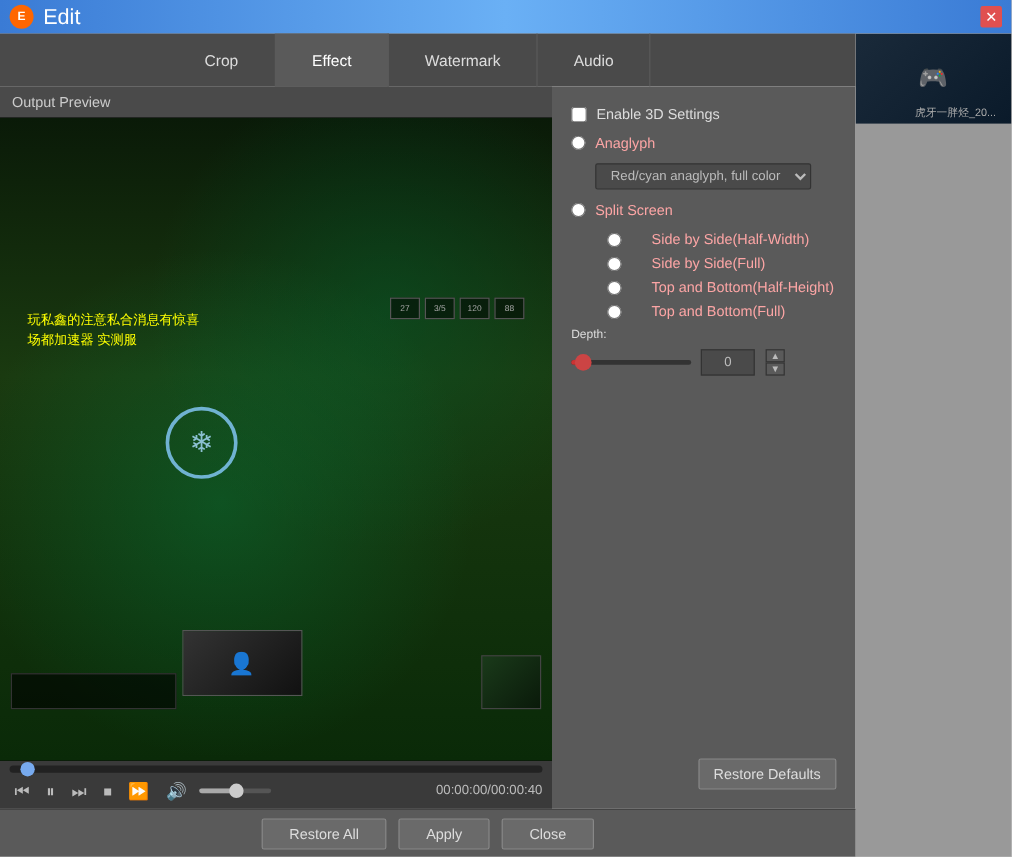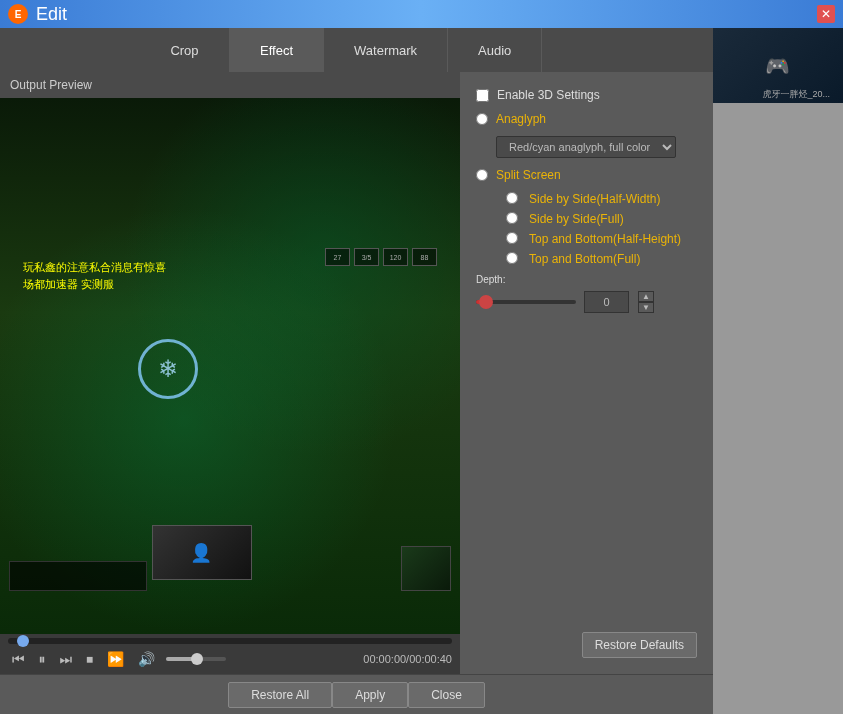--- a/index.html
+++ b/index.html
@@ -297,21 +297,21 @@
       height: 12px;
       cursor: pointer;
       accent-color: #5599dd;
     }
 
     .setting-label {
       color: #ddd;
       font-size: 12px;
     }
     .setting-label.disabled {
-      color: #eab308;
+      color: #fca5a5;
     }
 
     .dropdown-select {
       background: #4a4a4a;
       border: 1px solid #333;
       color: #bbb;
       padding: 3px 8px;
       font-size: 11px;
       width: 180px;
       border-radius: 2px;
@@ -319,22 +319,22 @@
 
     .radio-group {
       display: flex;
       flex-direction: column;
       gap: 6px;
       padding-left: 30px;
       margin-bottom: 8px;
     }
     .radio-row {
       display: flex;
-      align-items: flex-start;
-      gap: 11px;
+      align-items: flex-end;
+      gap: 25px;
     }
 
     .depth-label {
       color: #ddd;
       font-size: 10px;
       margin-bottom: 6px;
     }
     .depth-row {
       display: flex;
       align-items: center;
@@ -411,20 +411,21 @@
       border-radius: 2px;
     }
 
     
     .footer {
       background: #5a5a5a;
       height: 40px;
       display: flex;
       align-items: center;
       justify-content: center;
+      gap: 10px;
       border-top: 1px solid #444;
     }
     .footer-btn {
       padding: 5px 22px;
       background: #6a6a6a;
       border: 1px solid #888;
       color: #ddd;
       cursor: pointer;
       font-size: 12px;
       border-radius: 2px;

